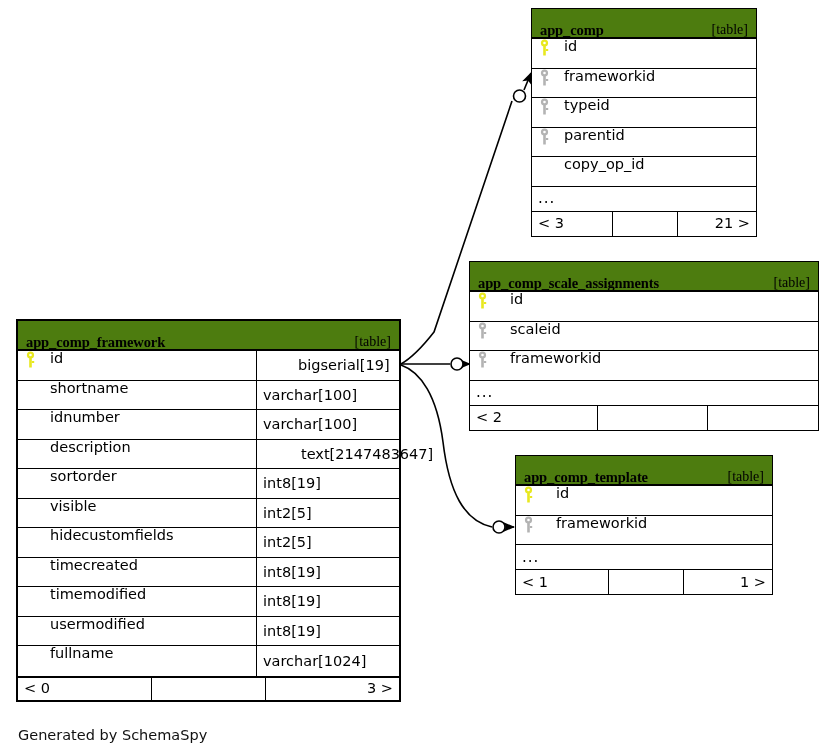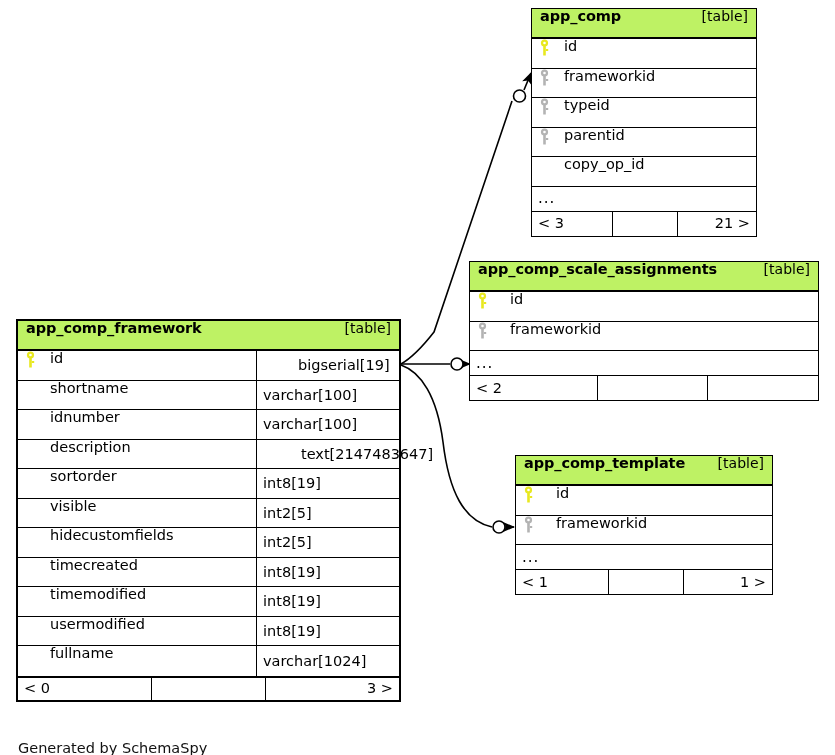--- a/index.html
+++ b/index.html
@@ -37,27 +37,28 @@
     background: #ffffff;
     border: 2px solid #000000;
     box-sizing: border-box;
     font-size: 14.5px;
     line-height: 1;
   }
   .table-node.thin { border-width: 1.5px; }
 
   .tbl-header {
     display: flex;
-    align-items: flex-start;
+    align-items: flex-end;
     justify-content: space-between;
-    background: #bef264;
+    background: #4d7c0f;
     border-bottom: 2px solid #000000;
     box-sizing: border-box;
     padding: 0 8px;
     height: 30px;
+    font-family: Liberation Serif, serif;
   }
   .tbl-title {
     font-weight: bold;
     font-size: 14.5px;
     letter-spacing: -0.1px;
   }
   .tbl-kind {
     font-weight: normal;
     font-size: 14px;
   }
@@ -131,21 +132,20 @@
   }
   .foot-cell:first-child { border-left: none; }
   .foot-left  { justify-content: flex-start; }
   .foot-right { justify-content: flex-end; }
 
   .caption {
     position: absolute;
     font-size: 14.5px;
     color: #111111;
     white-space: nowrap;
-    margin-top: 13px;
   }
 </style>
 </head>
 <body>
 
 <div id="canvas">
 
   <svg id="edges" viewBox="0 0 835 755" width="835" height="755">
     <defs>
       <marker id="crow" markerWidth="14" markerHeight="12" refX="12" refY="6" orient="auto" markerUnits="userSpaceOnUse">
@@ -263,20 +263,33 @@
             <circle cx="4.5" cy="4" r="3.6" fill="#e8e820"></circle>
             <circle cx="4.5" cy="4" r="1.3" fill="#ffffff"></circle>
             <rect x="3.2" y="6" width="2.6" height="10.5" fill="#e8e820"></rect>
             <rect x="5.8" y="10" width="2.4" height="2" fill="#e8e820"></rect>
           </svg>
         </span>
         <span class="colname">id</span>
       </div>
     </div>
 
+    <div class="tbl-row">
+      <div class="cell-name">
+        <span class="keyslot wide">
+          <svg class="keyicon" width="9" height="17" viewBox="0 0 9 17">
+            <circle cx="4.5" cy="4" r="3.6" fill="#b3b3b3"></circle>
+            <circle cx="4.5" cy="4" r="1.3" fill="#ffffff"></circle>
+            <rect x="3.2" y="6" width="2.6" height="10.5" fill="#b3b3b3"></rect>
+            <rect x="5.8" y="10" width="2.4" height="2" fill="#b3b3b3"></rect>
+          </svg>
+        </span>
+        <span class="colname">scaleid</span>
+      </div>
+    </div>
 
     <div class="tbl-row">
       <div class="cell-name">
         <span class="keyslot wide">
           <svg class="keyicon" width="9" height="17" viewBox="0 0 9 17">
             <circle cx="4.5" cy="4" r="3.6" fill="#b3b3b3"></circle>
             <circle cx="4.5" cy="4" r="1.3" fill="#ffffff"></circle>
             <rect x="3.2" y="6" width="2.6" height="10.5" fill="#b3b3b3"></rect>
             <rect x="5.8" y="10" width="2.4" height="2" fill="#b3b3b3"></rect>
           </svg>

